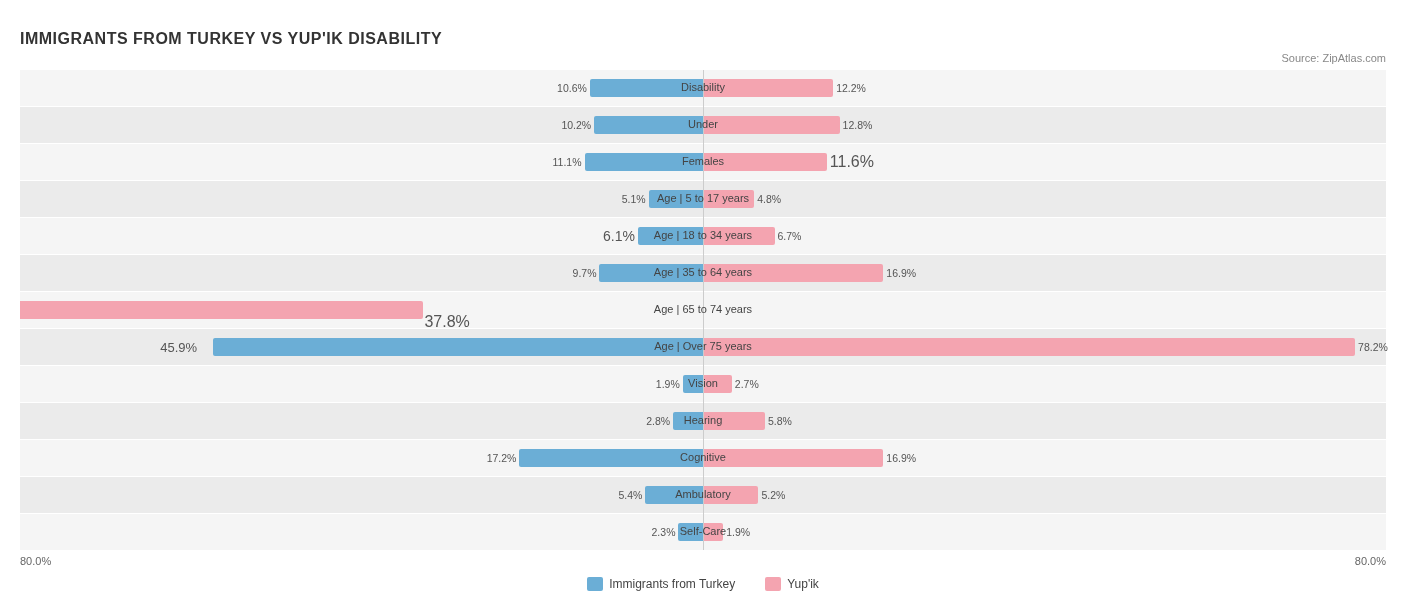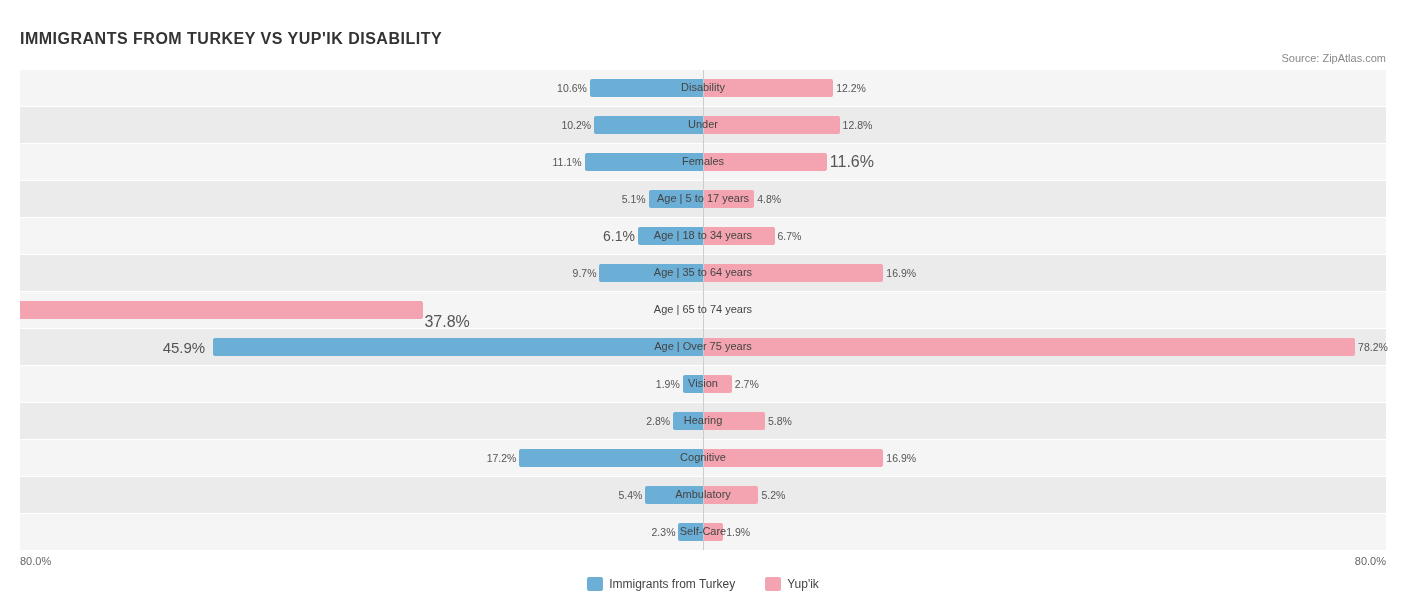--- a/index.html
+++ b/index.html
@@ -195,21 +195,21 @@
       <div class="row" style="position: relative;">
         <div class="right-section" style="position: relative;">
           <div class="bar-pink" style="width: 59.0625%; left: 0px;"></div>
           <div style="position: absolute; left: 59.0625%; font-size: 16px; color: rgb(85, 85, 85); white-space: nowrap; padding-left: 1px; top: 50%; transform: translateY(-50%); margin-top: 12px;">37.8%</div>
         </div>
         <div style="position: absolute; left: 50%; transform: translateX(-50%); font-size: 11px; color: rgb(68, 68, 68); white-space: nowrap; z-index: 10; top: 50%; margin-top: -7px;">Age | 65 to 74 years</div>
       </div>
       <div class="row" style="position: relative;">
         <div class="left-section" style="position: relative;">
           <div class="bar-blue" style="width: 71.7188%; right: 0px;"></div>
-          <div style="position: absolute; right: 71.7188%; font-size: 15px; color: rgb(85, 85, 85); white-space: nowrap; padding-right: 8px; top: 50%; transform: translateY(-50%);">45.9%</div>
+          <div style="position: absolute; right: 71.7188%; font-size: 13px; color: rgb(85, 85, 85); white-space: nowrap; padding-right: 16px; top: 50%; transform: translateY(-50%);">45.9%</div>
         </div>
         <div class="right-section" style="position: relative;">
           <div class="bar-pink" style="width: 95.4688%; left: 0px;"></div>
           <div style="position: absolute; left: 95.4688%; font-size: 10.5px; color: rgb(85, 85, 85); white-space: nowrap; padding-left: 3px; top: 50%; transform: translateY(-50%);">78.2%</div>
         </div>
         <div style="position: absolute; left: 50%; transform: translateX(-50%); font-size: 11px; color: rgb(68, 68, 68); white-space: nowrap; z-index: 10; top: 50%; margin-top: -7px;">Age | Over 75 years</div>
       </div>
       <div class="row" style="position: relative;">
         <div class="left-section" style="position: relative;">
           <div class="bar-blue" style="width: 2.96875%; right: 0px;"></div>

